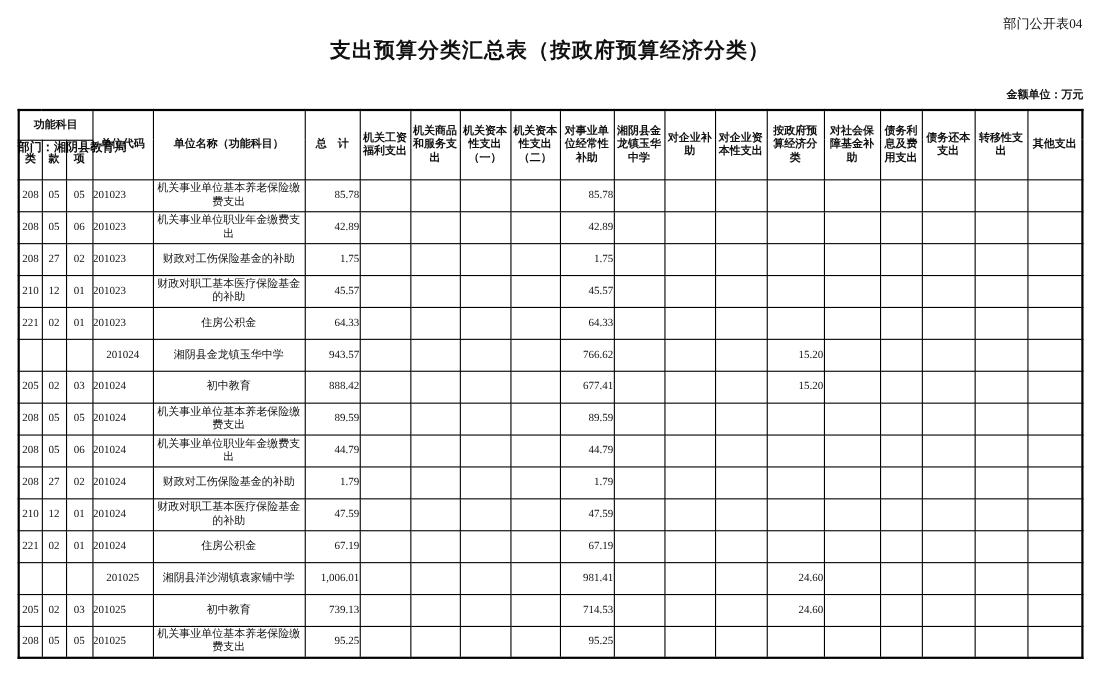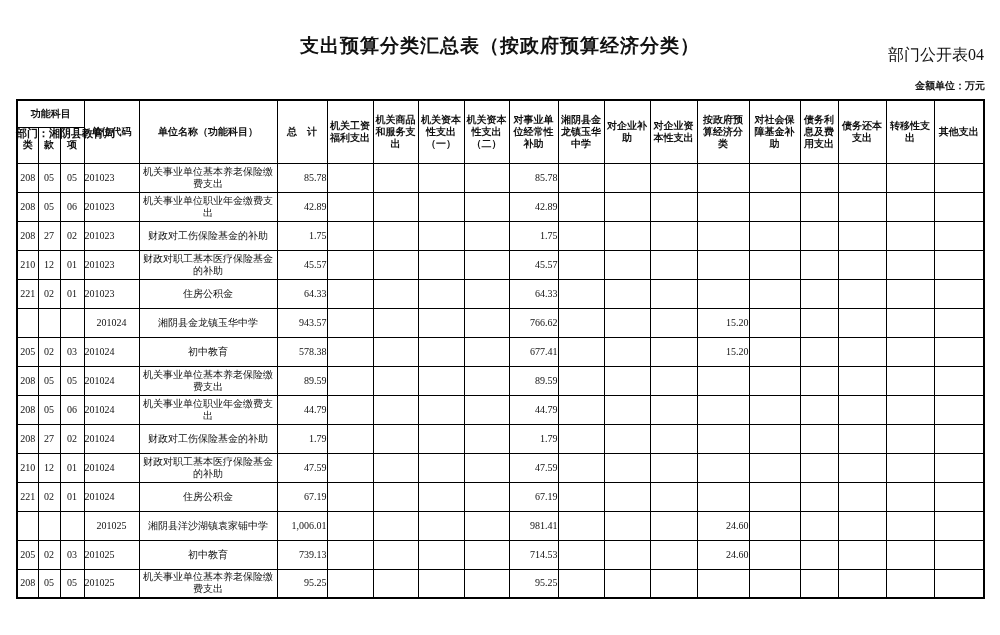--- a/index.html
+++ b/index.html
@@ -12,23 +12,22 @@
     width: 1000px;
     height: 635px;
     font-family: "Liberation Serif", "DejaVu Serif", serif;
     color: #111111;
     overflow: hidden;
   }
   .doc-label {
     position: absolute;
     top: 13px;
     right: 16px;
-    font-size: 16px;
+    font-size: 12px;
     white-space: nowrap;
-    margin-top: 32px;
   }
   .title {
     position: absolute;
     top: 33px;
     left: 0;
     width: 1000px;
     margin: 0;
     text-align: center;
     font-size: 19px;
     letter-spacing: 1px;
@@ -290,21 +289,21 @@
           <td class="num"></td>
           <td class="num"></td>
           <td class="num"></td>
         </tr>
         <tr>
           <td class="kx">205</td>
           <td class="kx">02</td>
           <td class="kx">03</td>
           <td class="code">201024</td>
           <td class="name-cell">初中教育</td>
-          <td class="num">578.38</td>
+          <td class="num">888.42</td>
           <td class="num"></td>
           <td class="num"></td>
           <td class="num"></td>
           <td class="num"></td>
           <td class="num">677.41</td>
           <td class="num"></td>
           <td class="num"></td>
           <td class="num"></td>
           <td class="num">15.20</td>
           <td class="num"></td>

